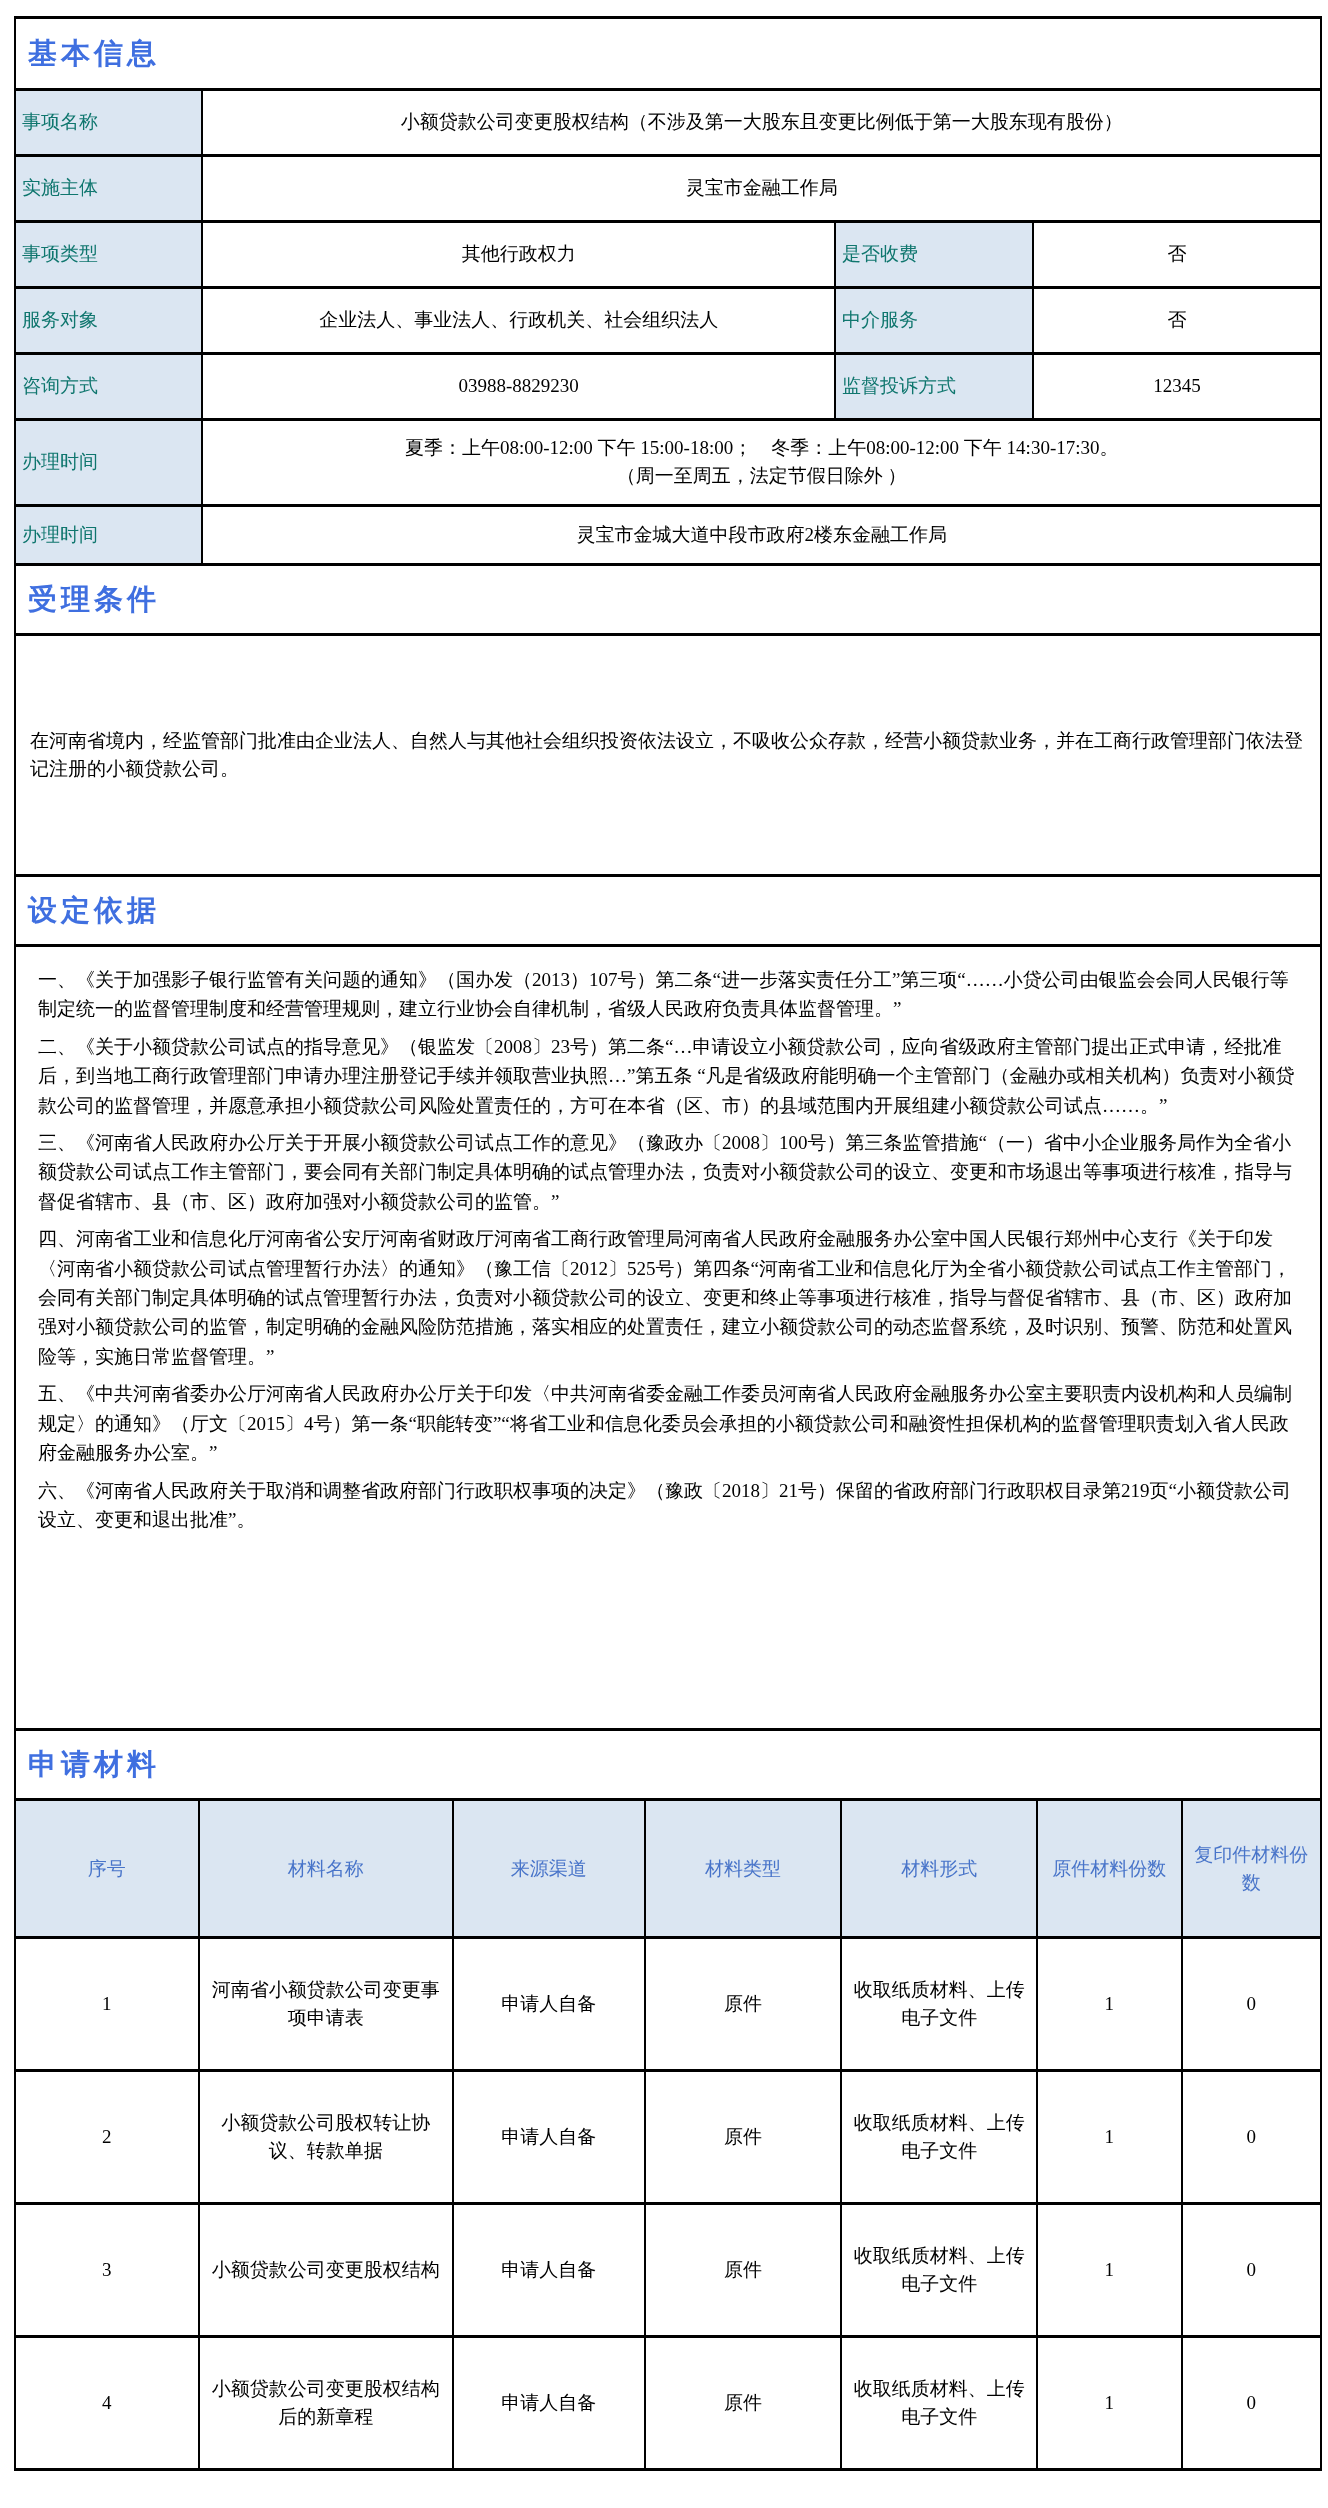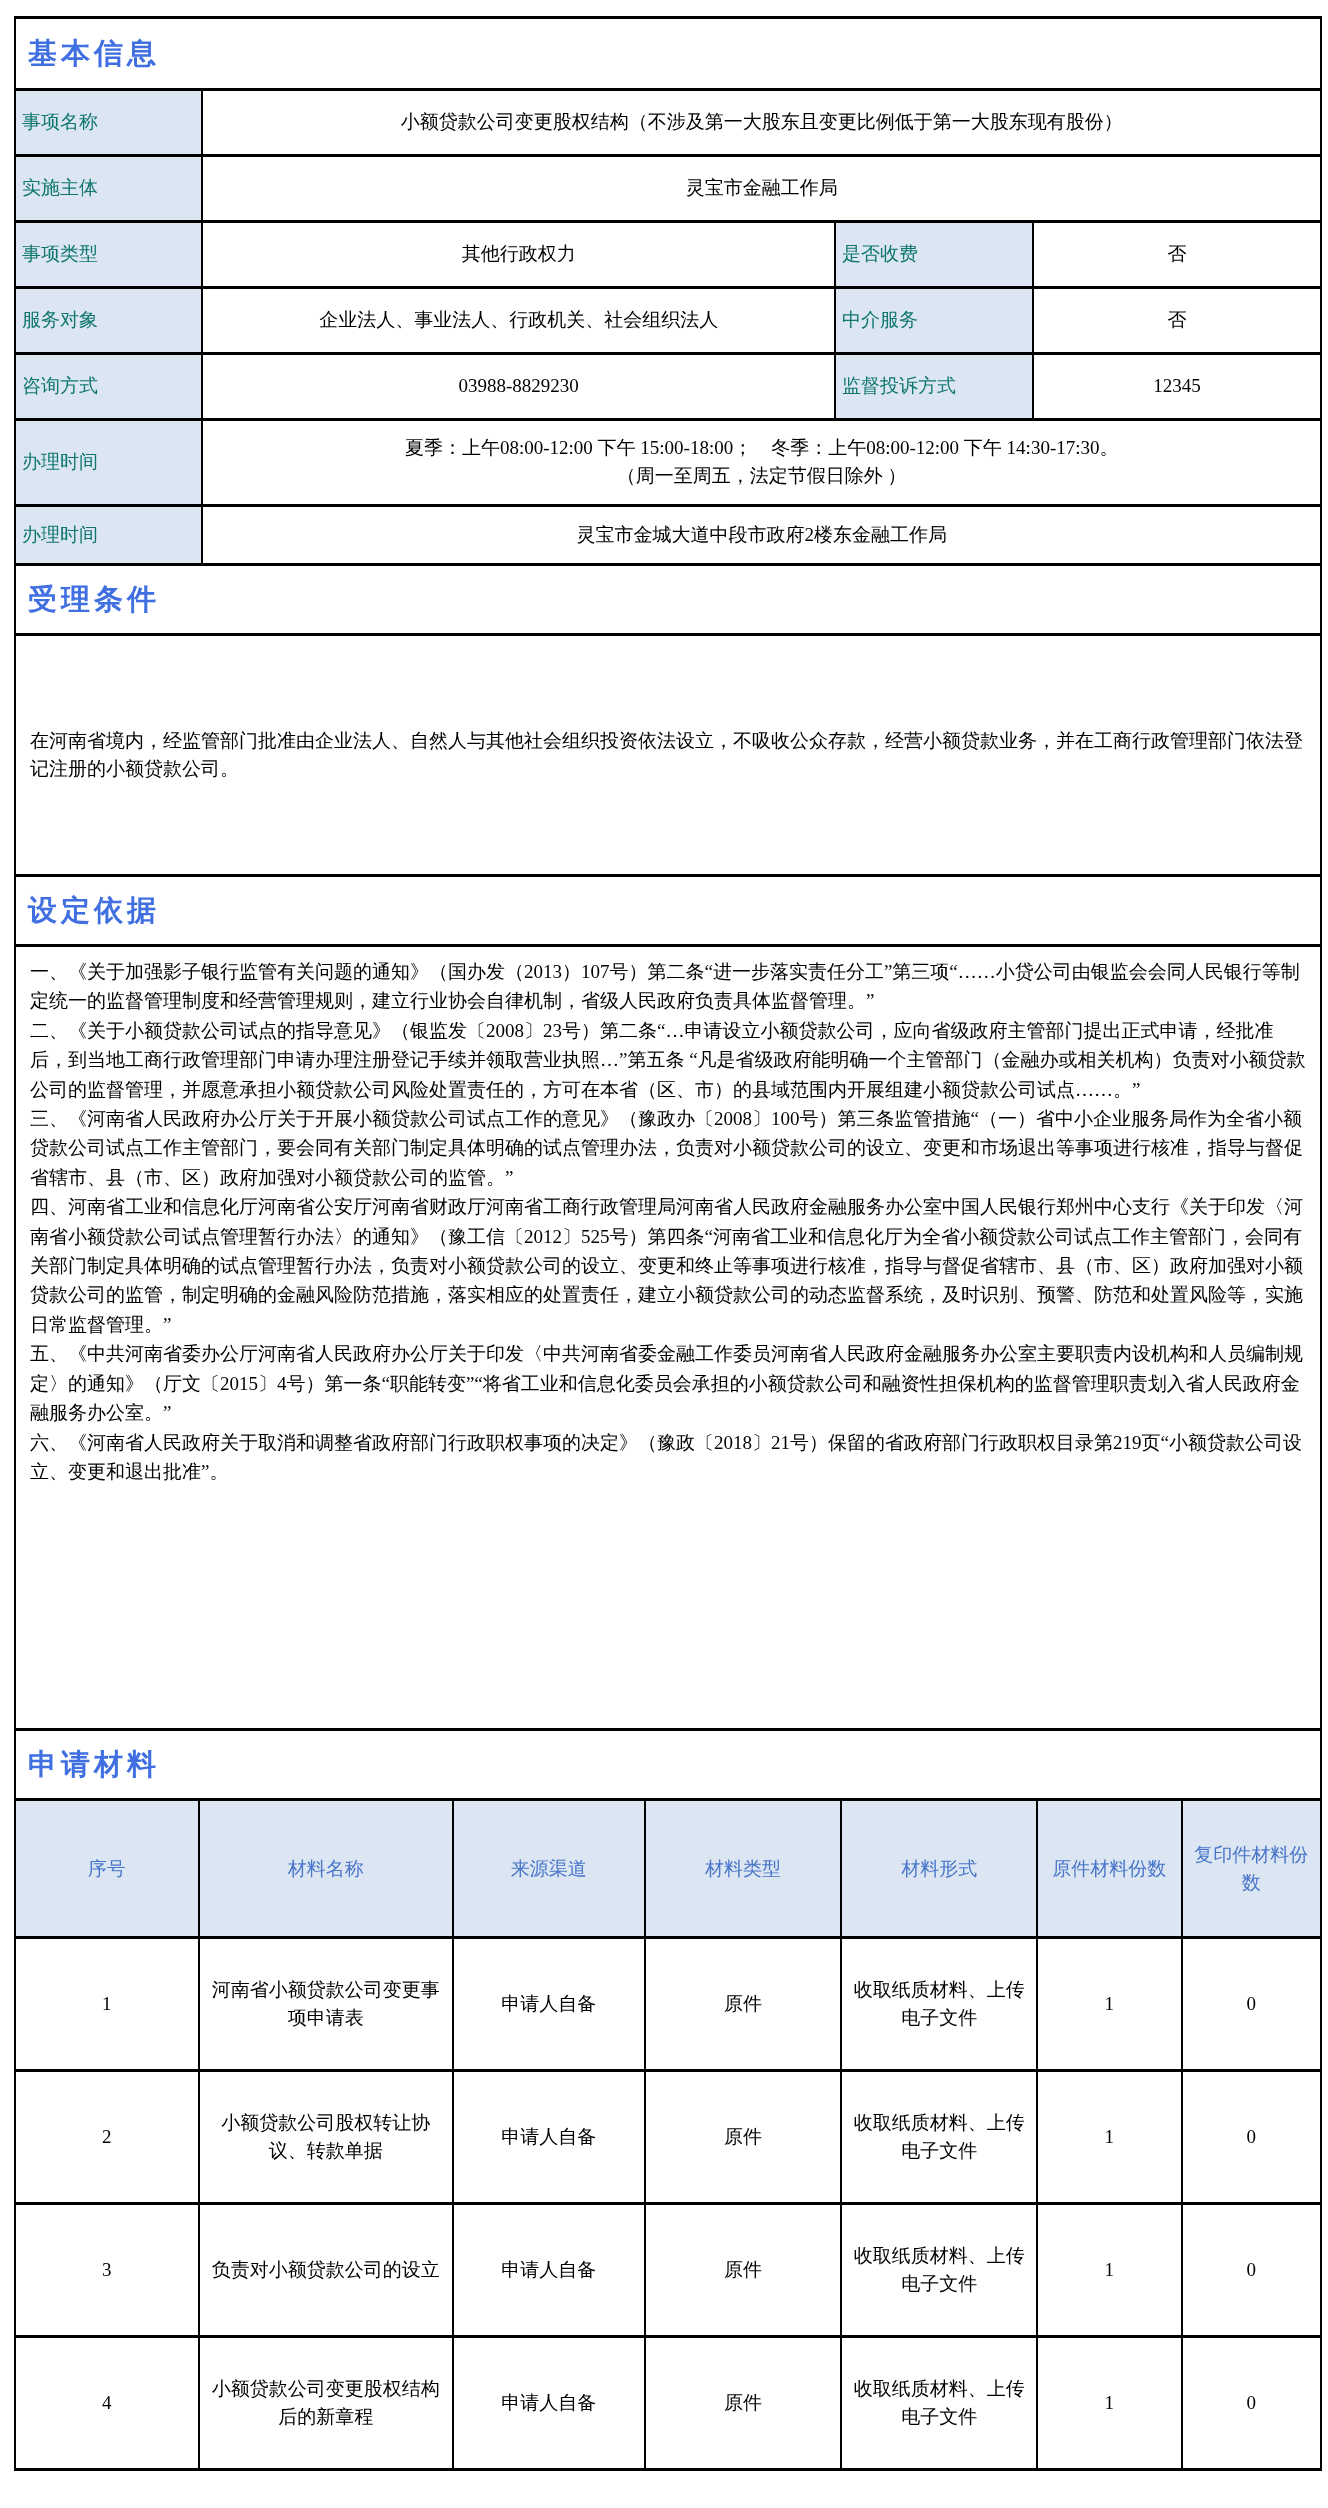--- a/index.html
+++ b/index.html
@@ -47,21 +47,21 @@
   .r-title{height:70px;}
   .r-std{height:66px;}
   .r-sm{height:58px;}
   .r-time{height:86px;}
   .body-cell{
     text-align:left;
     padding:8px 14px;
   }
   .acceptance-cell{height:222px;}
   .basis-cell{height:763px;vertical-align:top;padding-top:10px;}
-  .basis-cell p{margin:0;line-height:29.4px;}
+  .basis-cell p{margin:8px;line-height:29.4px;}
   .mat-head td{
     background:#dbe6f2;
     color:#4874c9;
     text-align:center;
     height:131px;
   }
   .mat-row td{height:126px;text-align:center;}
 </style>
 </head>
 <body>
@@ -184,21 +184,21 @@
       <td>2</td>
       <td>小额贷款公司股权转让协议、转款单据</td>
       <td>申请人自备</td>
       <td>原件</td>
       <td>收取纸质材料、上传电子文件</td>
       <td>1</td>
       <td>0</td>
     </tr>
     <tr class="mat-row">
       <td>3</td>
-      <td>负责对小额贷款公司的设立</td>
+      <td>小额贷款公司变更股权结构</td>
       <td>申请人自备</td>
       <td>原件</td>
       <td>收取纸质材料、上传电子文件</td>
       <td>1</td>
       <td>0</td>
     </tr>
     <tr class="mat-row">
       <td>4</td>
       <td>小额贷款公司变更股权结构后的新章程</td>
       <td>申请人自备</td>

